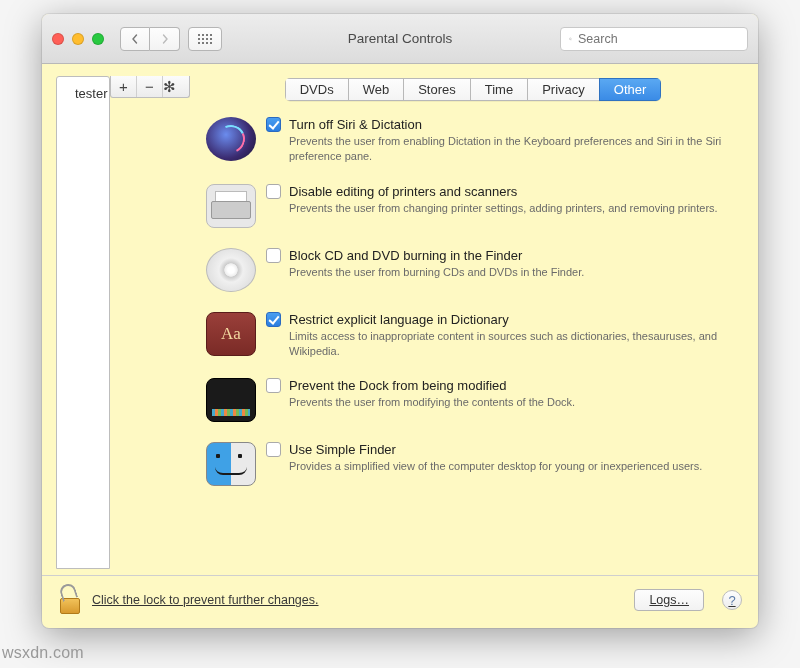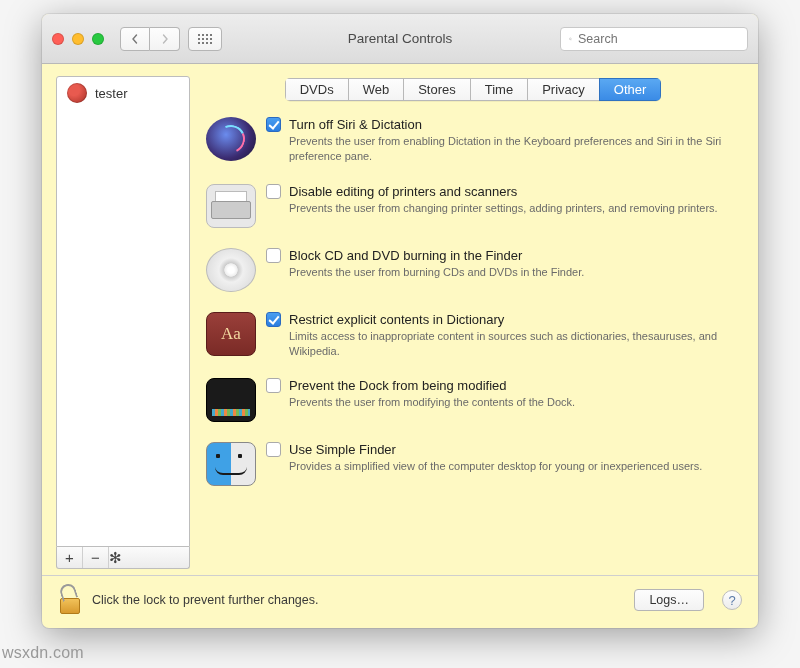--- a/index.html
+++ b/index.html
@@ -90,21 +90,21 @@
     flex:1;
     display:flex;
     padding: 12px 14px 6px 14px;
     gap: 12px;
     overflow:hidden;
   }
   
   .sidebar {
     width: 134px;
     display:flex;
-    flex-direction:column;
+    flex-direction:row;
   }
   .userlist {
     flex:1;
     background:#fff;
     border: 1px solid #bdbdbd;
     border-radius: 3px 3px 0 0;
     overflow:auto;
   }
   .user-row {
     padding: 6px 10px;
@@ -217,20 +217,21 @@
   }
   .opt-title { font-size:13px; color:#222; }
   .opt-desc { font-size:11px; color:#6a6a6a; line-height:1.35; padding-left:23px; }
   
   .footer {
     border-top:1px solid #cfcfcf;
     padding: 10px 16px 14px 16px;
     display:flex;
     align-items:center;
     gap:10px;
+    text-decoration:underline;
   }
   .lock {
     width:24px; height:28px; position:relative; flex-shrink:0;
   }
   .lock::before{content:"";position:absolute;bottom:0;left:2px;right:2px;height:14px;background:linear-gradient(#f1c25a,#d89a2e);border:1px solid #b07a1a;border-radius:2px;}
   .lock::after{content:"";position:absolute;top:0;left:5px;width:12px;height:14px;border:2.5px solid #9a9a9a;border-bottom:none;border-radius:8px 8px 0 0;transform:rotate(-18deg);transform-origin:bottom left;}
   .footer-text { font-size:12.5px; color:#3a3a3a; flex:1; }
   .pill-btn {
     height:22px; padding:0 14px;
     background: linear-gradient(#fdfdfd,#f2f2f2);
@@ -361,21 +362,21 @@
                 <div class="opt-desc">Prevents the user from burning CDs and DVDs in the Finder.</div>
               </div>
             </div>
             <div class="option">
               <div class="icon">
                 <div class="icon-box icon-dict">Aa</div>
               </div>
               <div class="text">
                 <div class="opt-head">
                   <div class="checkbox checked"></div>
-                  <div class="opt-title">Restrict explicit contents in Dictionary</div>
+                  <div class="opt-title">Restrict explicit language in Dictionary</div>
                 </div>
                 <div class="opt-desc">Limits access to inappropriate content in sources such as dictionaries, thesauruses, and Wikipedia.</div>
               </div>
             </div>
             <div class="option">
               <div class="icon">
                 <div class="icon-box icon-dock"></div>
               </div>
               <div class="text">
                 <div class="opt-head">

